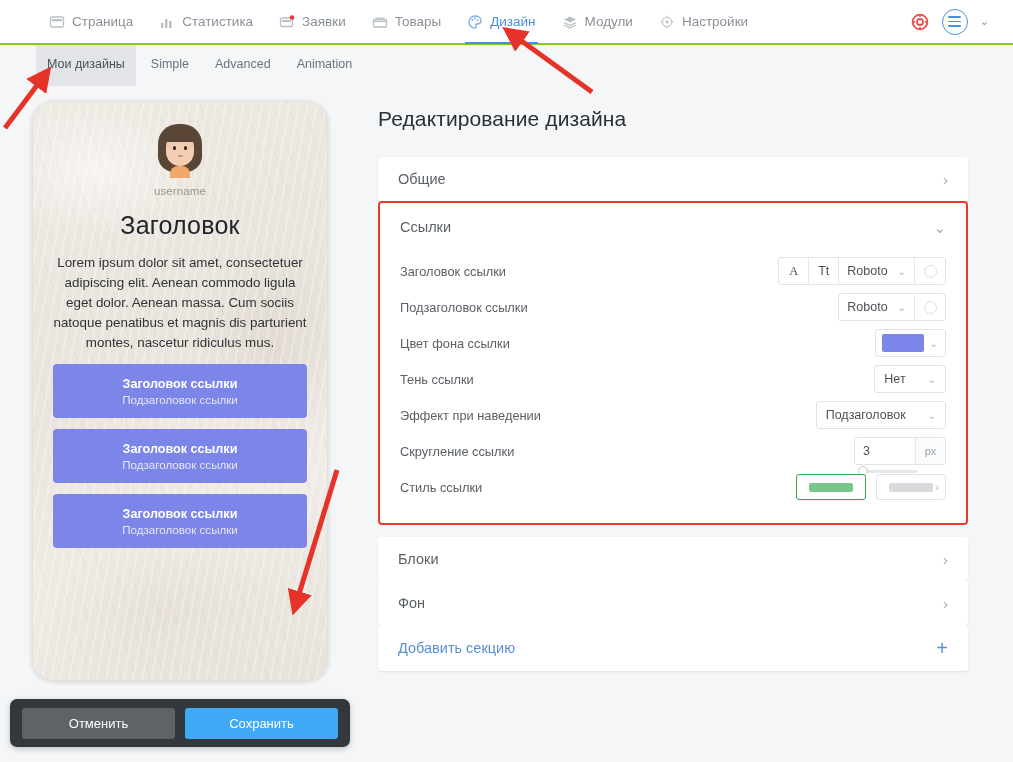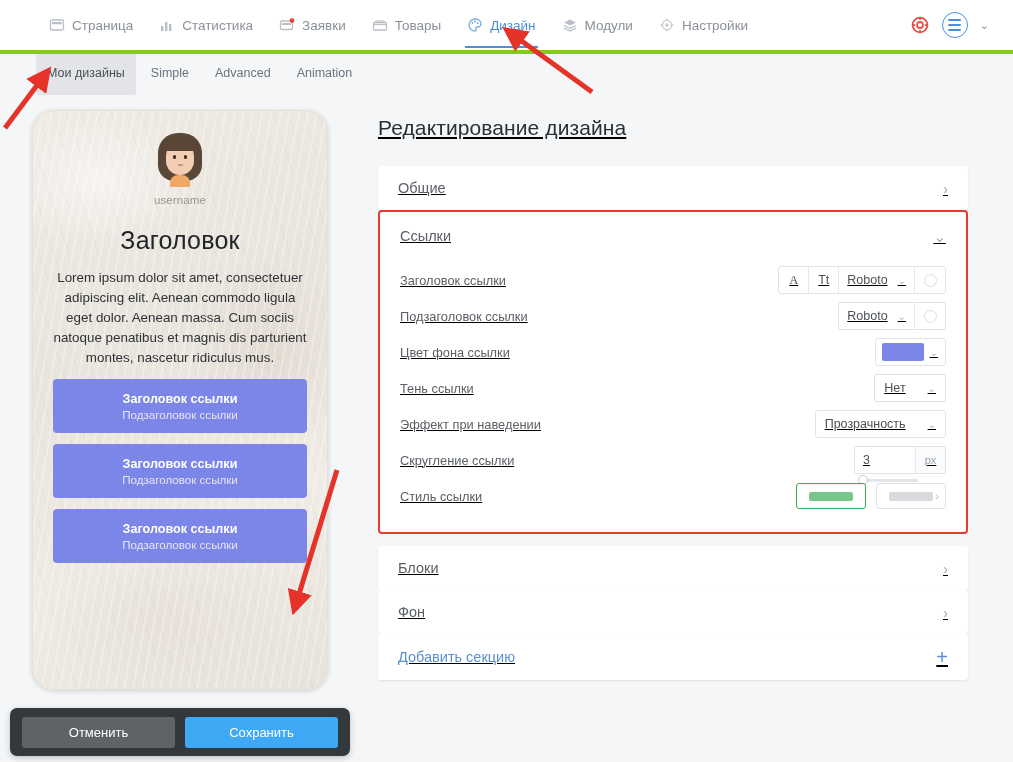--- a/index.html
+++ b/index.html
@@ -7,23 +7,23 @@
   body {
     width:1013px; height:762px;
     font-family:"Liberation Sans", sans-serif;
     background:#f5f6f7;
     overflow:hidden;
     position:relative;
   }
 
   
   .topbar {
-    height:54px; background:#ffffff;
+    height:45px; background:#ffffff;
     display:flex; align-items:center;
-    border-bottom:4px solid #84cc16;
+    border-bottom:2px solid #84cc16;
     position:relative;
   }
   .nav { display:flex; align-items:center; margin-left:36px; height:45px; }
   .nav-item {
     display:flex; align-items:center; gap:7px;
     height:45px; padding:0 13px;
     font-size:13.5px; color:#8a9099;
     cursor:pointer; position:relative;
   }
   .nav-item.active { color:#4a90d9; }
@@ -105,21 +105,21 @@
   .av-body {
     position:absolute; left:12px; top:42px; width:20px; height:12px;
     background:#f0a868; border-radius:8px 8px 0 0;
   }
   .username {
     text-align:center; font-size:11.5px; color:#9a958d;
     margin-top:9px; letter-spacing:.1px;
   }
   .ph-title {
     text-align:center; font-size:25px; color:#22262b;
-    margin-top:20px; letter-spacing:.2px;
+    margin-top:14px; letter-spacing:.2px;
   }
   .ph-body {
     font-size:13.4px; line-height:20px; color:#2e3338;
     margin-top:13px; text-align:center;
   }
   .link-btn {
     margin-top:11px; height:54px; border-radius:4px;
     background:#7b86e8;
     display:flex; flex-direction:column; align-items:center; justify-content:center;
     cursor:pointer;
@@ -138,21 +138,21 @@
   }
   .sb-btn {
     flex:1; height:31px; border-radius:3px; border:none;
     font-size:13px; font-family:inherit; cursor:pointer;
     display:flex; align-items:center; justify-content:center;
   }
   .sb-cancel { background:#5e6368; color:#ffffff; }
   .sb-save { background:#3fa9f5; color:#ffffff; }
 
   
-  .panel { flex:1; padding:0 45px 0 42px;text-decoration:underline; }
+  .panel { flex:1; padding:0 45px 0 42px; }
   .panel-title {
     font-size:21px; color:#2b3036; margin:6px 0 26px 0; letter-spacing:.1px;
   }
   .acc {
     background:#ffffff; border-radius:3px; 
     box-shadow:0 1px 2px rgba(0,0,0,.09);
   }
   .acc-head {
     height:44px; display:flex; align-items:center;
     padding:0 20px; cursor:pointer;
@@ -460,21 +460,21 @@
               <span>Нет</span>
               <span class="cv">⌄</span>
             </span>
           </span>
         </div>
 
         <div class="row">
           <span class="row-label">Эффект при наведении</span>
           <span class="row-ctl">
             <span class="selbox">
-              <span>Прозрачность</span>
+              <span>Подзаголовок</span>
               <span class="cv">⌄</span>
             </span>
           </span>
         </div>
 
         <div class="row">
           <span class="row-label">Скругление ссылки</span>
           <span class="row-ctl">
             <span class="numwrap">
               <span class="numbox">

